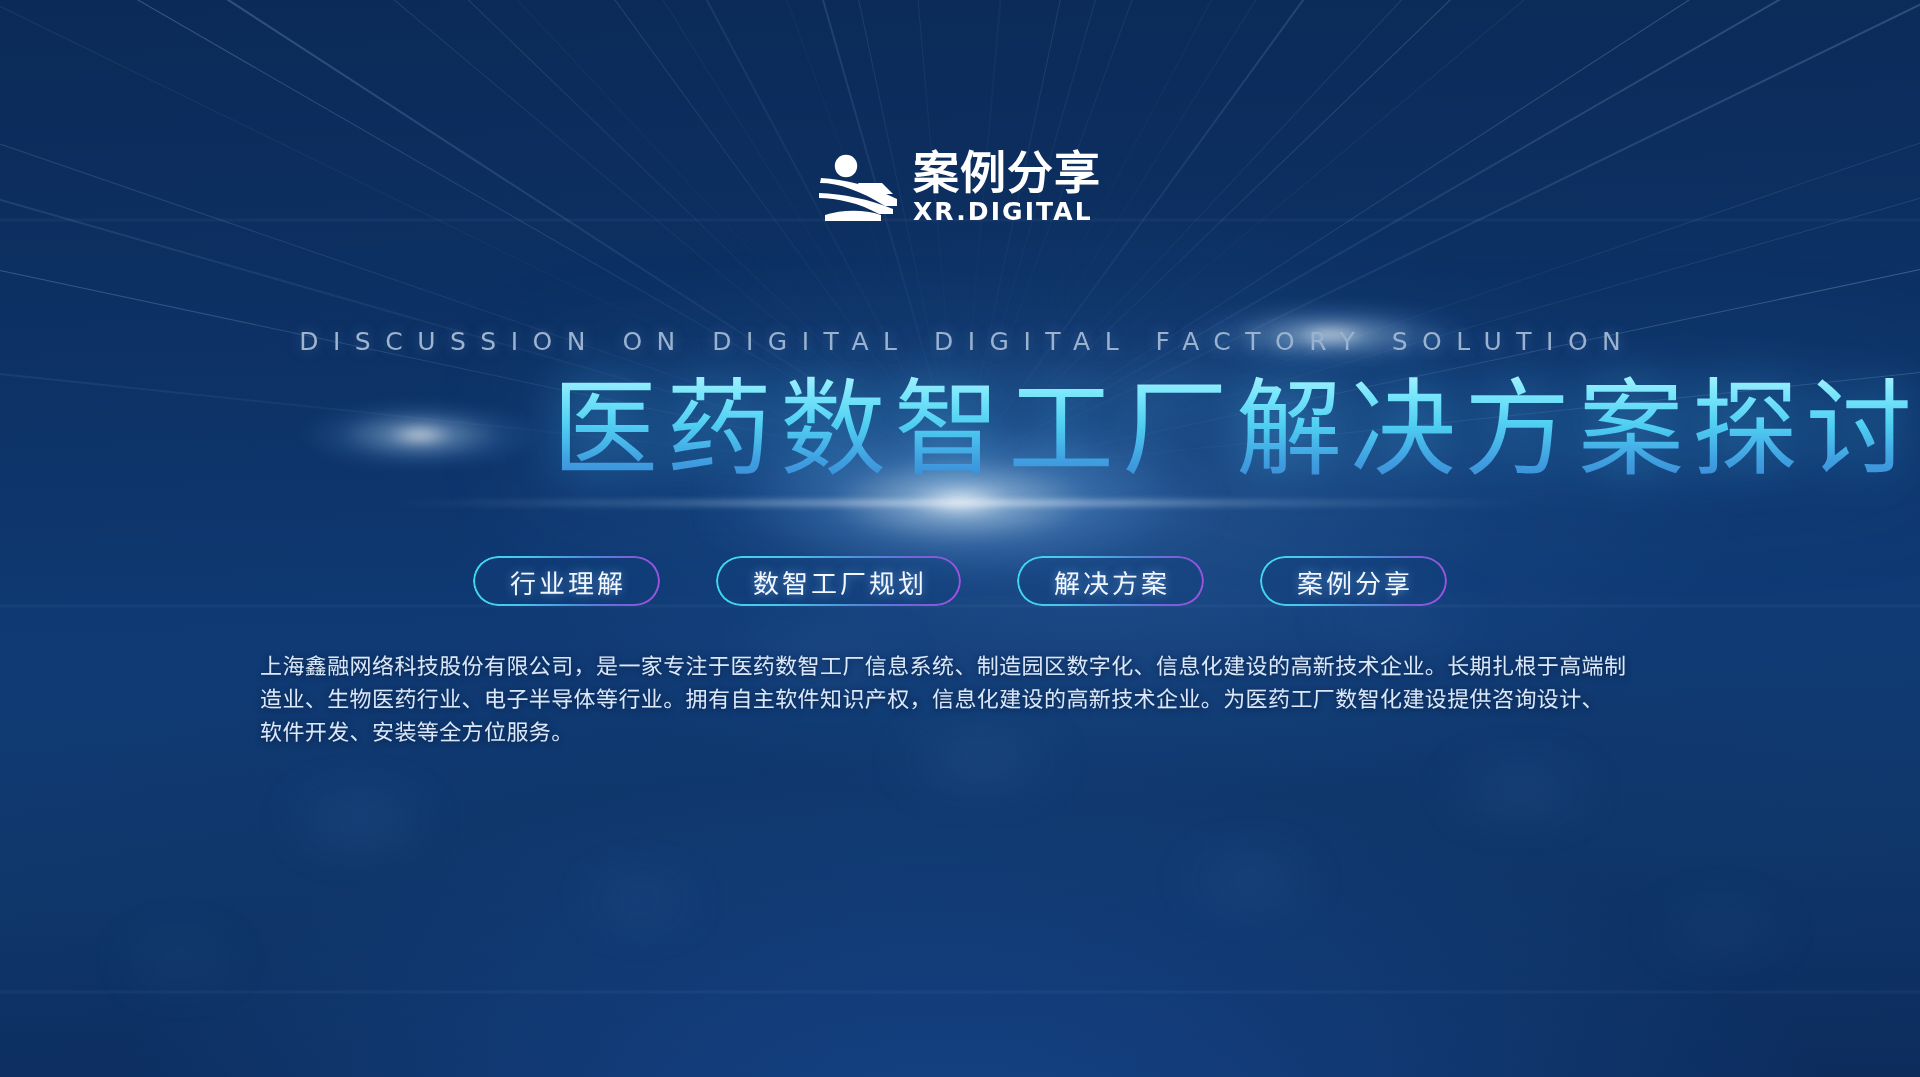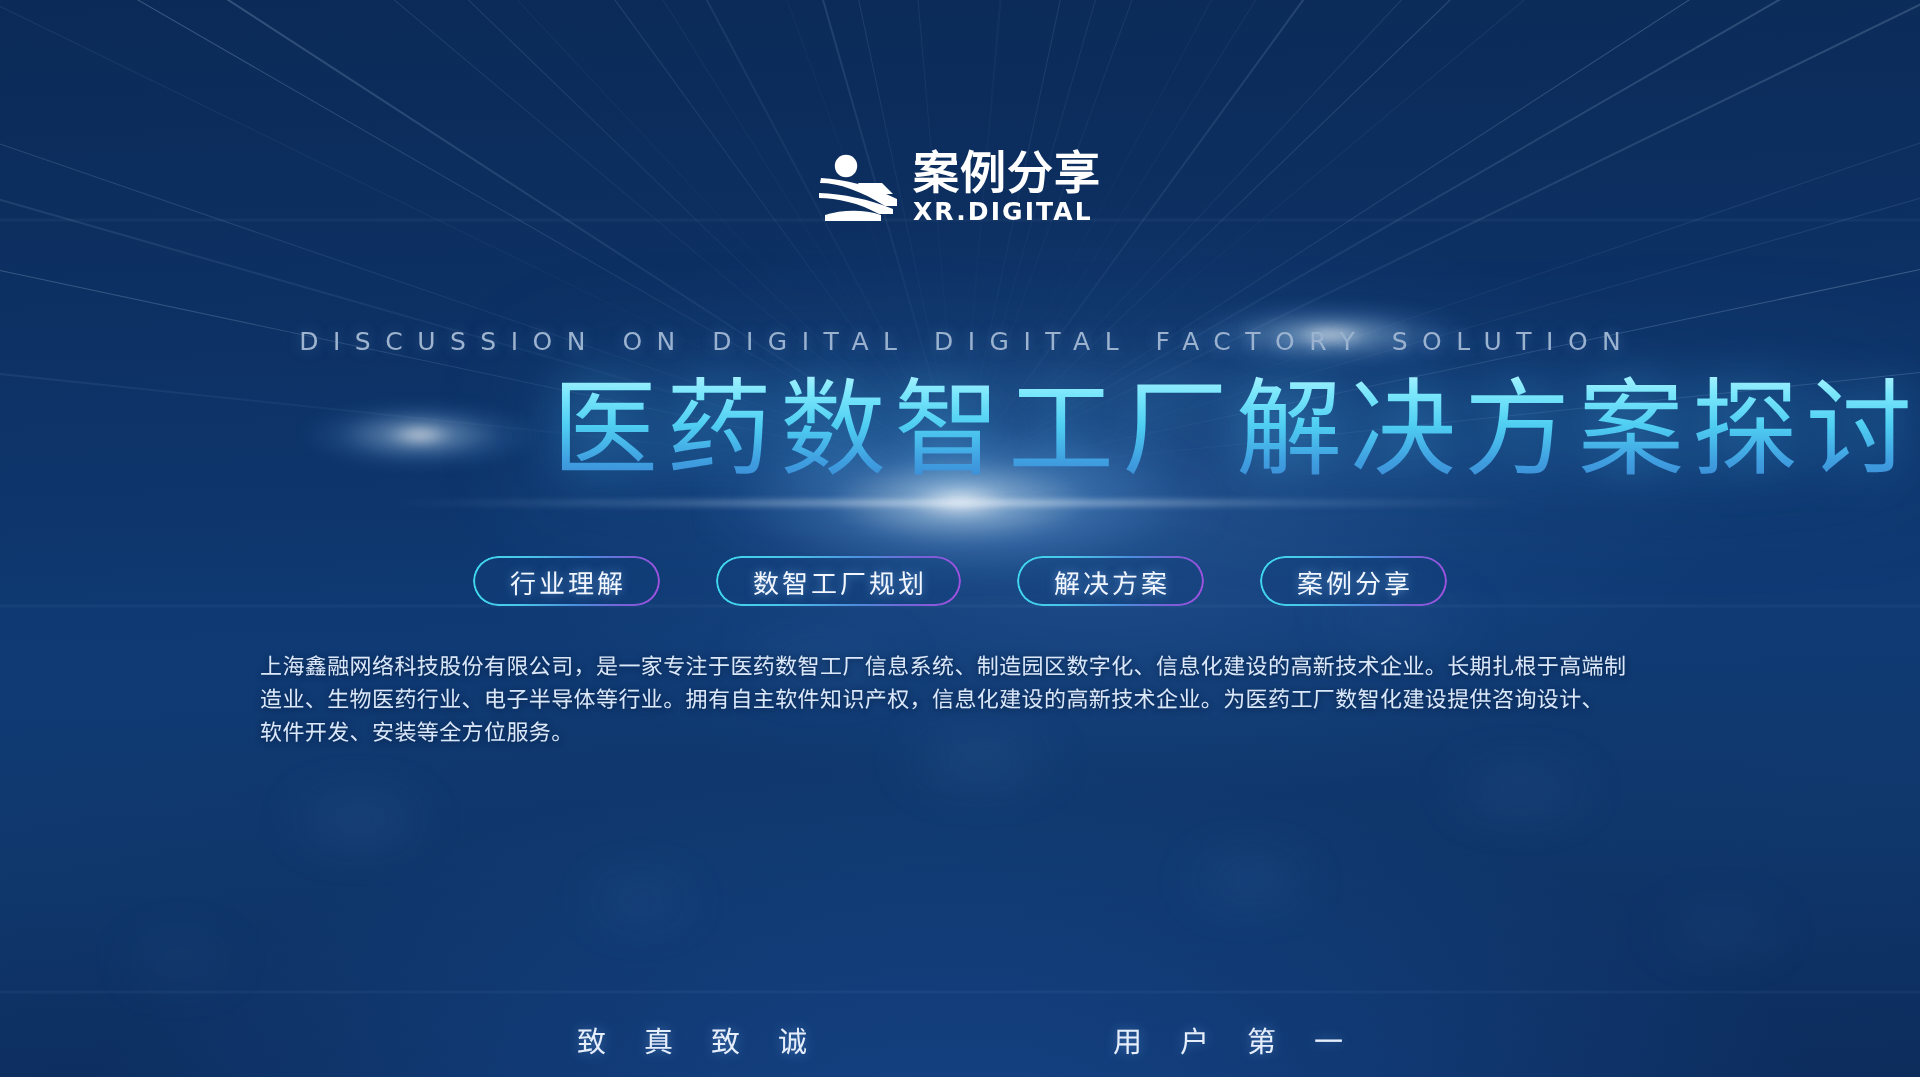--- a/index.html
+++ b/index.html
@@ -323,18 +323,14 @@
         <span class="pill-label">案例分享</span>
       </div>
     </div>
 
   <div class="blurb" id="blurb">
       <div class="blurb-line">上海鑫融网络科技股份有限公司，是一家专注于医药数智工厂信息系统、制造园区数字化、信息化建设的高新技术企业。长期扎根于高端制</div>
       <div class="blurb-line">造业、生物医药行业、电子半导体等行业。拥有自主软件知识产权，信息化建设的高新技术企业。为医药工厂数智化建设提供咨询设计、</div>
       <div class="blurb-line">软件开发、安装等全方位服务。</div>
     </div>
 
-  <div class="footer">
-    <span class="slogan">致真致诚</span>
-    <span class="slogan">用户第一</span>
-  </div>
 
 </div>
 
 </body></html>

